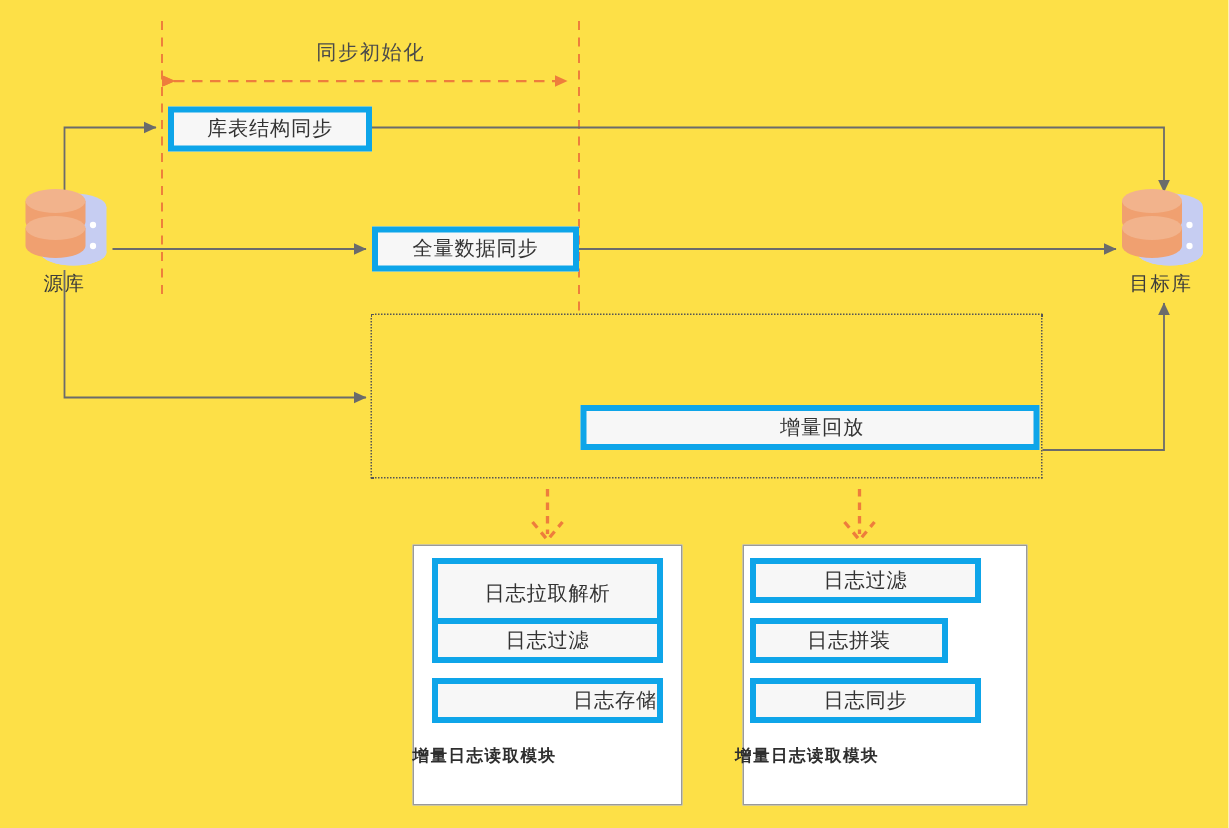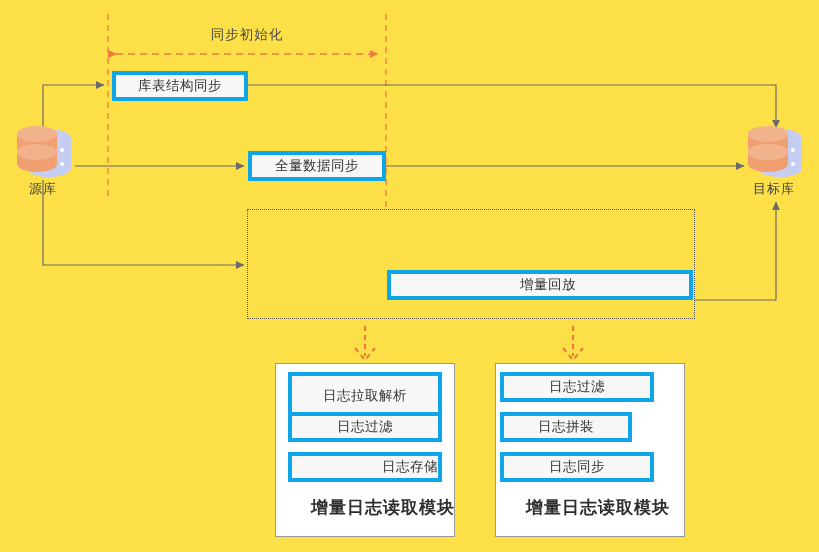--- a/index.html
+++ b/index.html
@@ -49,25 +49,25 @@
   }
   .module-box {
     position: absolute;
     box-sizing: border-box;
     border: 1px solid #9a9a9a;
     background: #ffffff;
   }
   .module-caption {
     position: absolute;
     color: #2e2e2e;
-    font-size: 17px;
+    font-size: 11px;
     font-weight: bold;
     letter-spacing: 1px;
     white-space: nowrap;
-    text-align: right;
+    text-align: left;
   }
   .dotted-region {
     position: absolute;
     box-sizing: border-box;
     border: 1px dotted #555555;
     background: transparent;
   }
   .db-icon {
     position: absolute;
     width: 60px;

